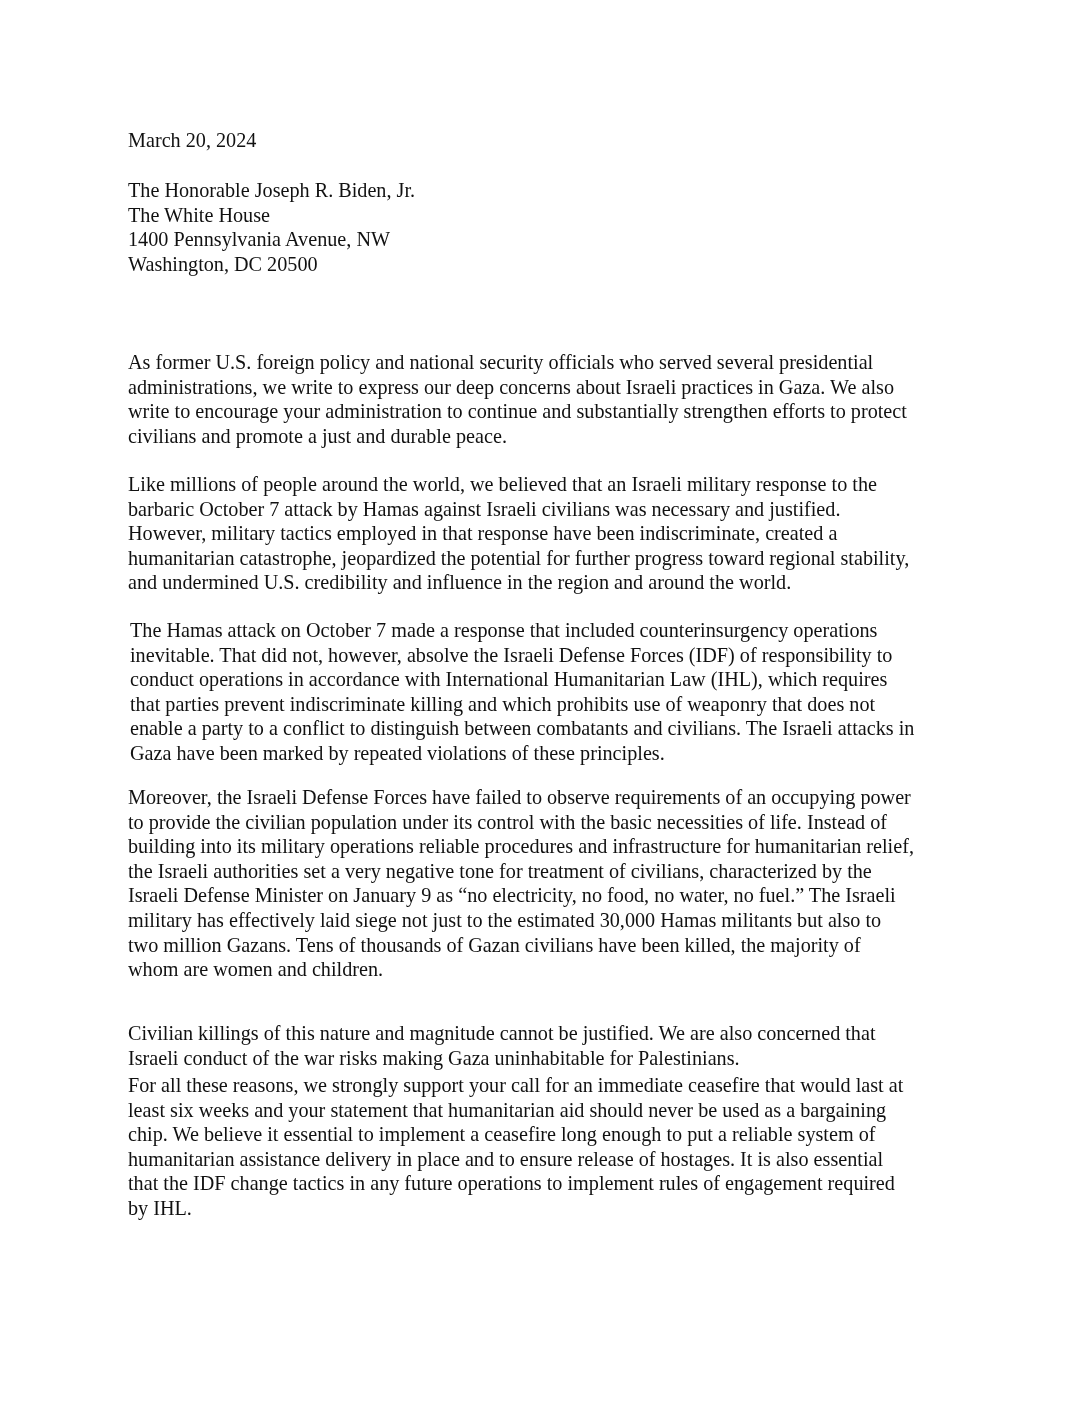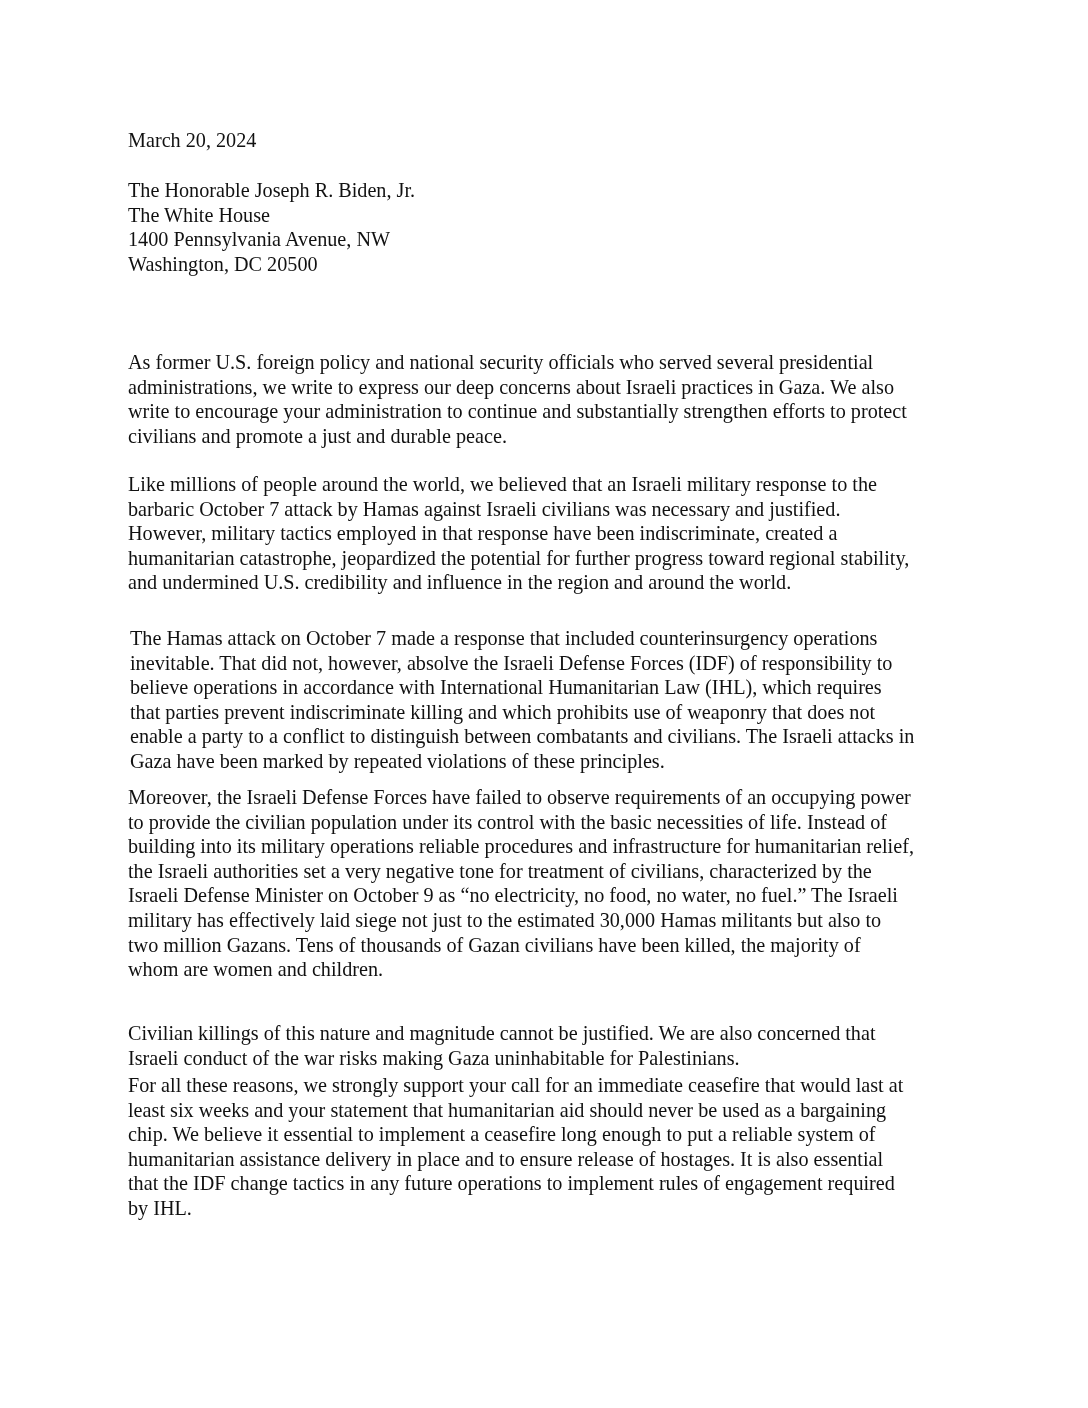--- a/index.html
+++ b/index.html
@@ -5,21 +5,21 @@
   html, body { margin: 0; padding: 0; background: #ffffff; }
   body { width: 1088px; height: 1408px; position: relative; overflow: hidden; }
   .page {
     position: absolute; left: 0; top: 0; width: 1088px; height: 1408px;
     background: #ffffff; color: #111111;
     font-family: "Liberation Serif", "DejaVu Serif", serif;
     font-size: 20.2px;
   }
   .block { position: absolute; left: 128px; width: 840px; }
   .line { height: 24.6px; line-height: 24.6px; white-space: nowrap; }
-  .indent-1 { padding-left: 2px; margin-top: 8px; }
+  .indent-1 { padding-left: 2px; }
 </style>
 </head>
 <body>
 
 <div class="page">
 
   <div class="block" style="top:128px;">
     <div class="line">March 20, 2024</div>
   </div>
 
@@ -42,32 +42,32 @@
     <div class="line">Like millions of people around the world, we believed that an Israeli military response to the</div>
     <div class="line">barbaric October 7 attack by Hamas against Israeli civilians was necessary and justified.</div>
     <div class="line">However, military tactics employed in that response have been indiscriminate, created a</div>
     <div class="line">humanitarian catastrophe, jeopardized the potential for further progress toward regional stability,</div>
     <div class="line">and undermined U.S. credibility and influence in the region and around the world.</div>
   </div>
 
   <div class="block indent-1" style="top:618px;">
     <div class="line">The Hamas attack on October 7 made a response that included counterinsurgency operations</div>
     <div class="line">inevitable. That did not, however, absolve the Israeli Defense Forces (IDF) of responsibility to</div>
-    <div class="line">believe operations in accordance with International Humanitarian Law (IHL), which requires</div>
+    <div class="line">conduct operations in accordance with International Humanitarian Law (IHL), which requires</div>
     <div class="line">that parties prevent indiscriminate killing and which prohibits use of weaponry that does not</div>
     <div class="line">enable a party to a conflict to distinguish between combatants and civilians. The Israeli attacks in</div>
     <div class="line">Gaza have been marked by repeated violations of these principles.</div>
   </div>
 
   <div class="block" style="top:785px;">
     <div class="line">Moreover, the Israeli Defense Forces have failed to observe requirements of an occupying power</div>
     <div class="line">to provide the civilian population under its control with the basic necessities of life. Instead of</div>
     <div class="line">building into its military operations reliable procedures and infrastructure for humanitarian relief,</div>
     <div class="line">the Israeli authorities set a very negative tone for treatment of civilians, characterized by the</div>
-    <div class="line">Israeli Defense Minister on October 9 as “no electricity, no food, no water, no fuel.” The Israeli</div>
+    <div class="line">Israeli Defense Minister on January 9 as “no electricity, no food, no water, no fuel.” The Israeli</div>
     <div class="line">military has effectively laid siege not just to the estimated 30,000 Hamas militants but also to</div>
     <div class="line">two million Gazans. Tens of thousands of Gazan civilians have been killed, the majority of</div>
     <div class="line">whom are women and children.</div>
   </div>
 
   <div class="block" style="top:1021px;">
     <div class="line">Civilian killings of this nature and magnitude cannot be justified. We are also concerned that</div>
     <div class="line">Israeli conduct of the war risks making Gaza uninhabitable for Palestinians.</div>
   </div>
 

